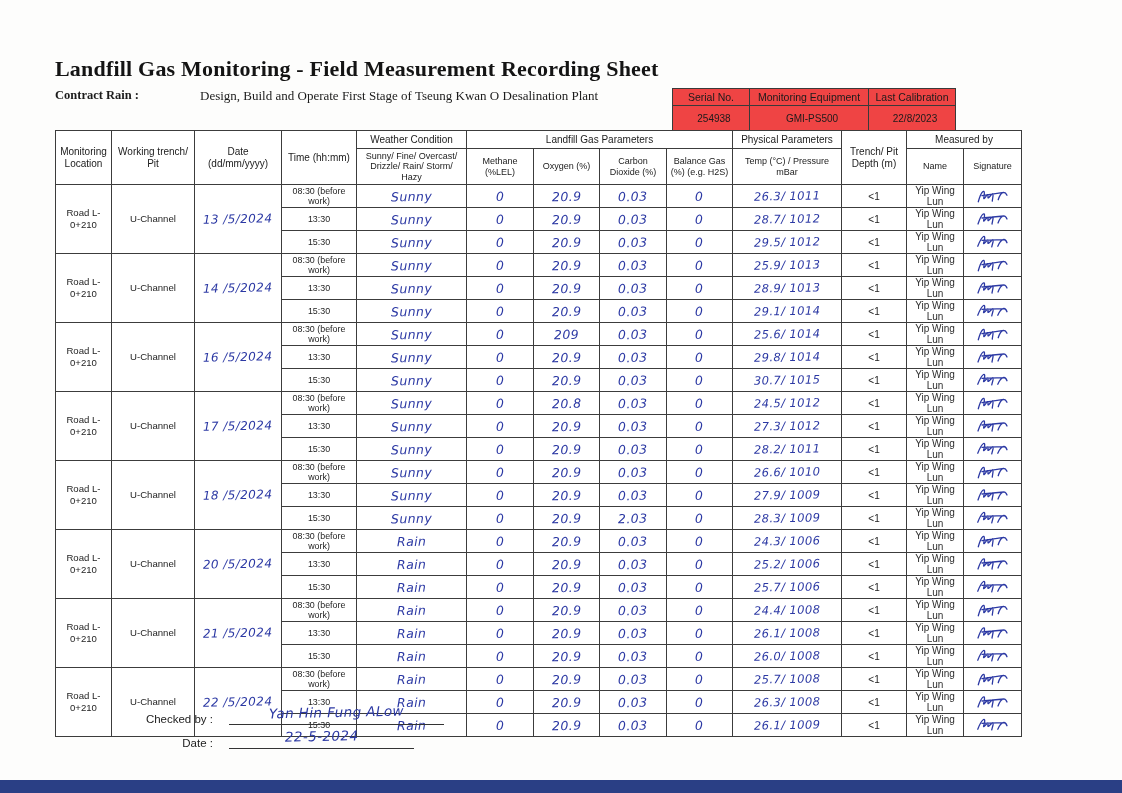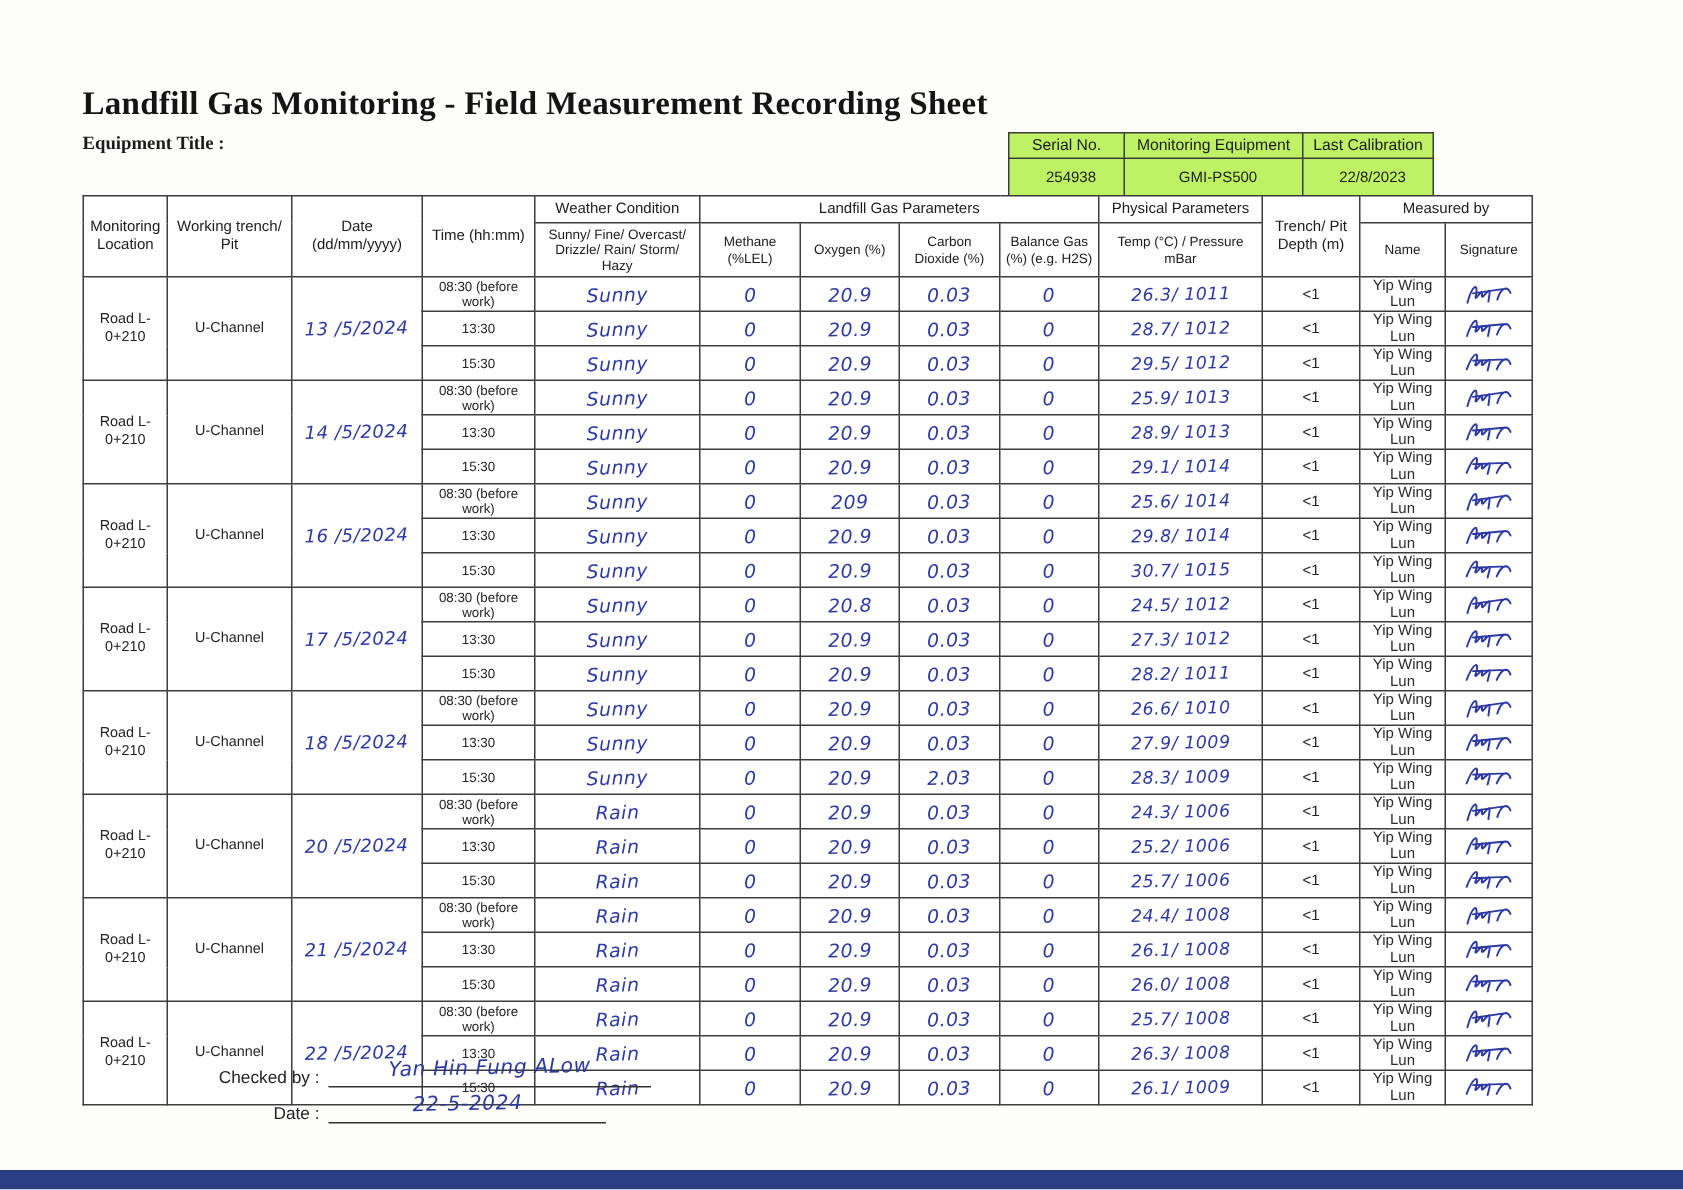--- a/index.html
+++ b/index.html
@@ -10,21 +10,21 @@
   .title{
     position:absolute;left:55px;top:56px;font-family:"Liberation Serif",serif;
     font-weight:bold;font-size:22px;color:#141414;letter-spacing:.2px;
   }
   .contract{position:absolute;left:55px;top:88px;font-family:"Liberation Serif",serif;font-size:12.5px;}
   .contract .row{display:flex;margin-bottom:4px;}
   .contract .lbl{font-weight:bold;width:145px;}
   .contract .val{font-size:13px;}
   .equip{
     position:absolute;left:672px;top:88px;border-collapse:collapse;
-    font-size:10.5px;background:#bef264;
+    font-size:10.5px;background:#ef4444;
   }
   .equip td,.equip th{border:1.2px solid #3a3a3a;padding:2px 6px;text-align:center;font-weight:normal;}
   .equip th{font-size:10.5px;}
   .equip td{font-size:10px;padding-left:12px;}
 
   table.main{
     position:absolute;left:55px;top:130px;border-collapse:collapse;table-layout:fixed;
     background:#fff;font-size:10px;
   }
   table.main th,table.main td{
@@ -43,35 +43,36 @@
   .hw{
     font-family:"DejaVu Sans",sans-serif;font-style:italic;color:#2c39a4;
     font-size:12.5px;letter-spacing:.4px;display:inline-block;transform:rotate(-1.2deg);
     white-space:nowrap;
   }
   .hw.date{font-size:12px;}
   .hw.tp{font-size:11.5px;}
   .sig-svg{display:block;margin:0 auto;}
   .footer{position:absolute;left:133px;top:706px;font-size:11.5px;}
   .footer .frow{display:flex;align-items:flex-end;margin-bottom:5px;}
-  .footer .flbl{width:80px;text-align:right;margin-right:6px;color:#222;}
+  .footer .flbl{width:80px;text-align:right;margin-right:16px;color:#222;}
   .footer .fline{
     width:215px;border-bottom:1.4px solid #333;text-align:center;position:relative;height:18px;
   }
   .footer .fline .hw{font-size:13.5px;position:relative;top:-2px;}
   .bottom-bar{position:absolute;left:0;right:0;bottom:0;height:13px;background:#2a3f85;}
 </style>
 </head>
 <body>
 
 <div class="title">Landfill Gas Monitoring - Field Measurement Recording Sheet</div>
 
 <div class="contract">
   <div class="row">
-    <span class="lbl">Equipment Title :</span>
+    <span class="lbl">Contract Rain :</span>
+    <span class="val">Design, Build and Operate First Stage of Tseung Kwan O Desalination Plant</span>
   </div>
 </div>
 
 <table class="equip">
   <tbody>
       <tr>
     <th style="width:64px">Serial No.</th>
     <th style="width:106px">Monitoring Equipment</th>
     <th style="width:74px">Last Calibration</th>
   </tr>

